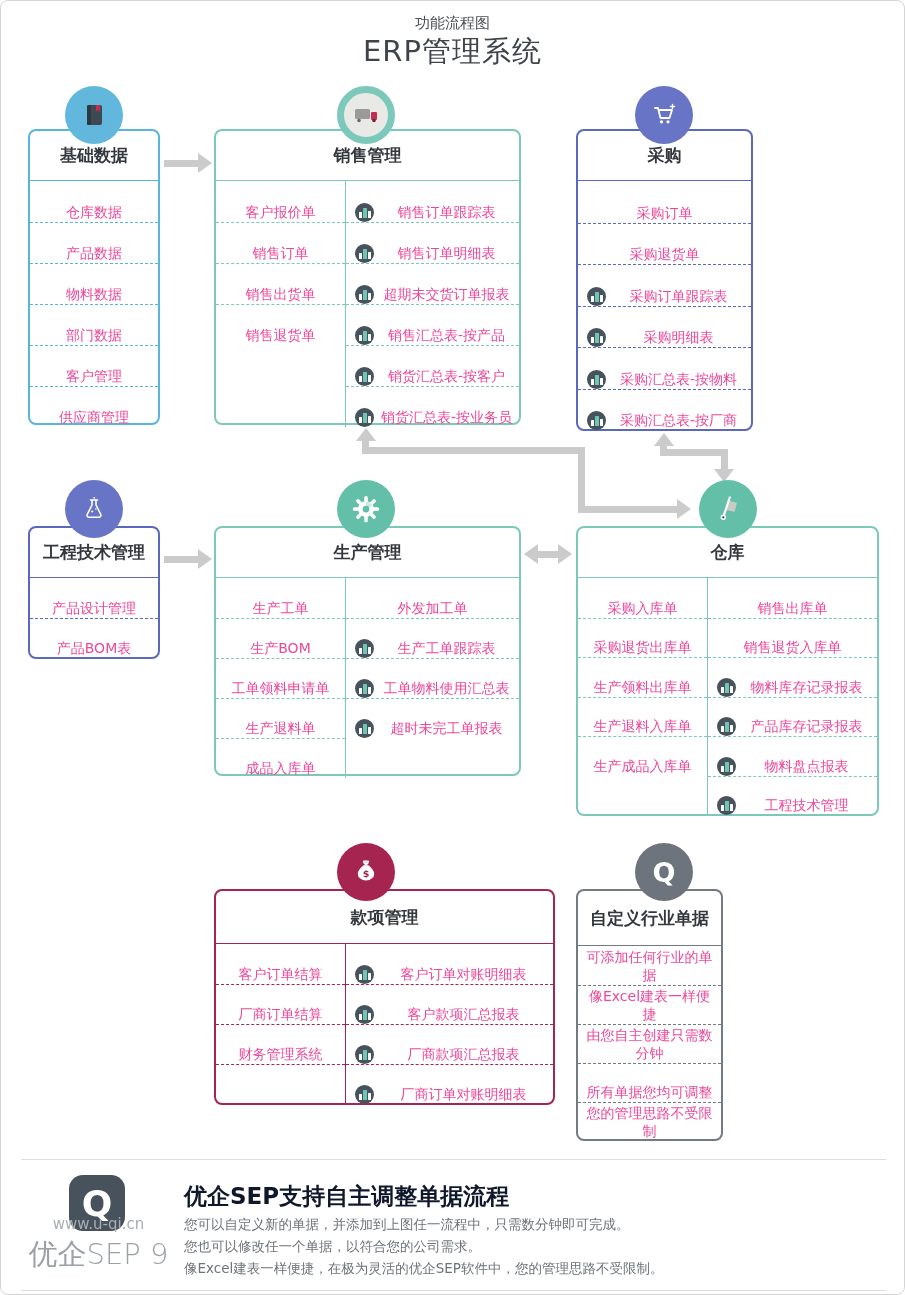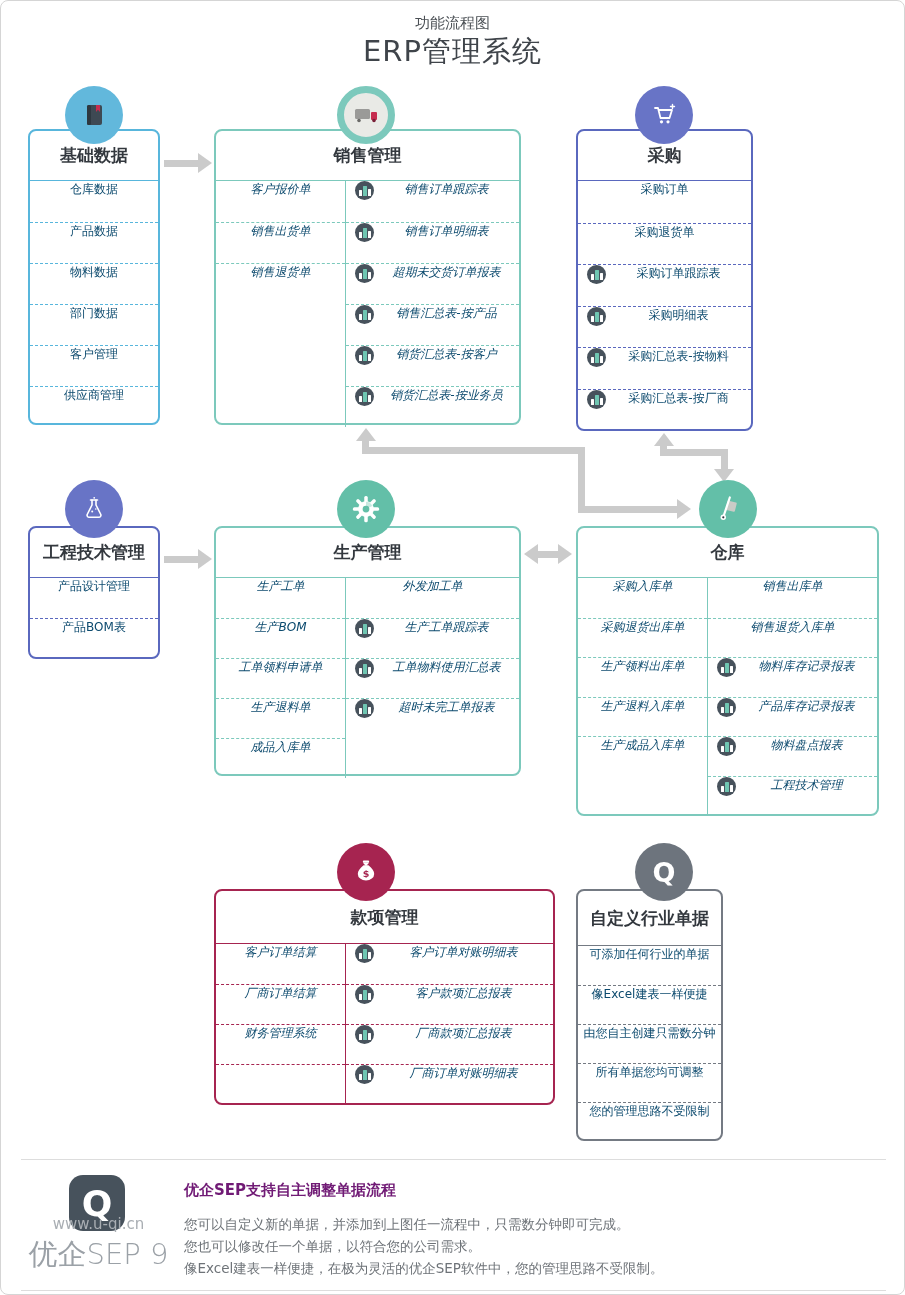--- a/index.html
+++ b/index.html
@@ -14,25 +14,25 @@
               font-size:29px;color:#3f444a;letter-spacing:1px;}
 
   
   .box{position:absolute;background:#fff;border:2px solid var(--c);
        border-radius:8px;z-index:1;box-sizing:border-box;}
   .box-title{height:var(--hh,48px);display:flex;align-items:center;justify-content:center;
              font-size:17px;font-weight:bold;color:#33383e;
              border-bottom:1px solid var(--c);}
   .box-body{position:relative;}
   .box-body.two{display:flex;align-items:stretch;}
-  .col{display:flex;flex-direction:column;font-style:italic;}
+  .col{display:flex;flex-direction:column;}
   .col-left{width:129px;border-right:1px solid var(--c);}
   .col-right{flex:1;}
-  .row{height:var(--rh,40px);display:flex;align-items:flex-start;
-       font-size:12px;color:#0c4a6e;flex:0 0 auto;box-sizing:border-box;}
+  .row{height:var(--rh,40px);display:flex;align-items:flex-end;
+       font-size:14px;color:#ec4899;flex:0 0 auto;box-sizing:border-box;}
   .row + .row{border-top:1px dashed var(--c);}
   .row .row-label{flex:1;text-align:center;padding:0 4px;}
 
   
   .chart-icon{width:19px;height:19px;border-radius:50%;background:#47525c;
               margin-left:9px;display:flex;align-items:flex-end;justify-content:center;
               gap:1px;padding-bottom:4px;box-sizing:border-box;flex:0 0 auto;}
   .chart-icon i{display:block;border-radius:0.5px;}
   .chart-icon .b1{width:3px;height:6px;background:#fff;}
   .chart-icon .b2{width:4px;height:10px;background:#6fc6b2;}
@@ -76,21 +76,21 @@
   
   .footer-divider{position:absolute;left:20px;width:865px;height:1px;background:#ddd;}
   #fd-top{top:1158px;} #fd-bottom{top:1289px;}
   .uqi-logo{position:absolute;left:68px;top:1174px;width:56px;height:56px;border-radius:14px;
             background:#47525c;display:flex;align-items:center;justify-content:center;}
   .uqi-logo span{font-size:36px;font-weight:bold;color:#fff;}
   .brand-name{position:absolute;left:10px;top:1234px;width:175px;text-align:center;
               font-size:29px;font-weight:300;color:#9ba1a7;}
   .brand-url{position:absolute;left:10px;top:1214px;width:175px;text-align:center;
              font-size:15px;color:#a9aeb3;}
-  .footer-heading{position:absolute;left:183px;top:1180px;font-size:15px;font-weight:bold;color:#701a75;}
+  .footer-heading{position:absolute;left:183px;top:1180px;font-size:23px;font-weight:bold;color:#0f172a;}
   .footer-lines{position:absolute;left:183px;top:1212px;font-size:13.5px;color:#6e7378;line-height:22px;}
 </style>
 </head>
 <body>
 
 <div id="canvas">
 
   <div class="page-subtitle">功能流程图</div>
   <div class="page-title">ERP管理系统</div>
 
@@ -140,20 +140,23 @@
         </div>
       </div>
   </section>
 
   <section class="box" id="box-sales">
     <div class="box-title">销售管理</div>
     <div class="box-body two">
       <div class="col col-left">
           <div class="row">
             <span class="row-label">客户报价单</span>
+          </div>
+          <div class="row">
+            <span class="row-label">销售订单</span>
           </div>
           <div class="row">
             <span class="row-label">销售出货单</span>
           </div>
           <div class="row">
             <span class="row-label">销售退货单</span>
           </div>
         </div>
       <div class="col col-right">
           <div class="row">

